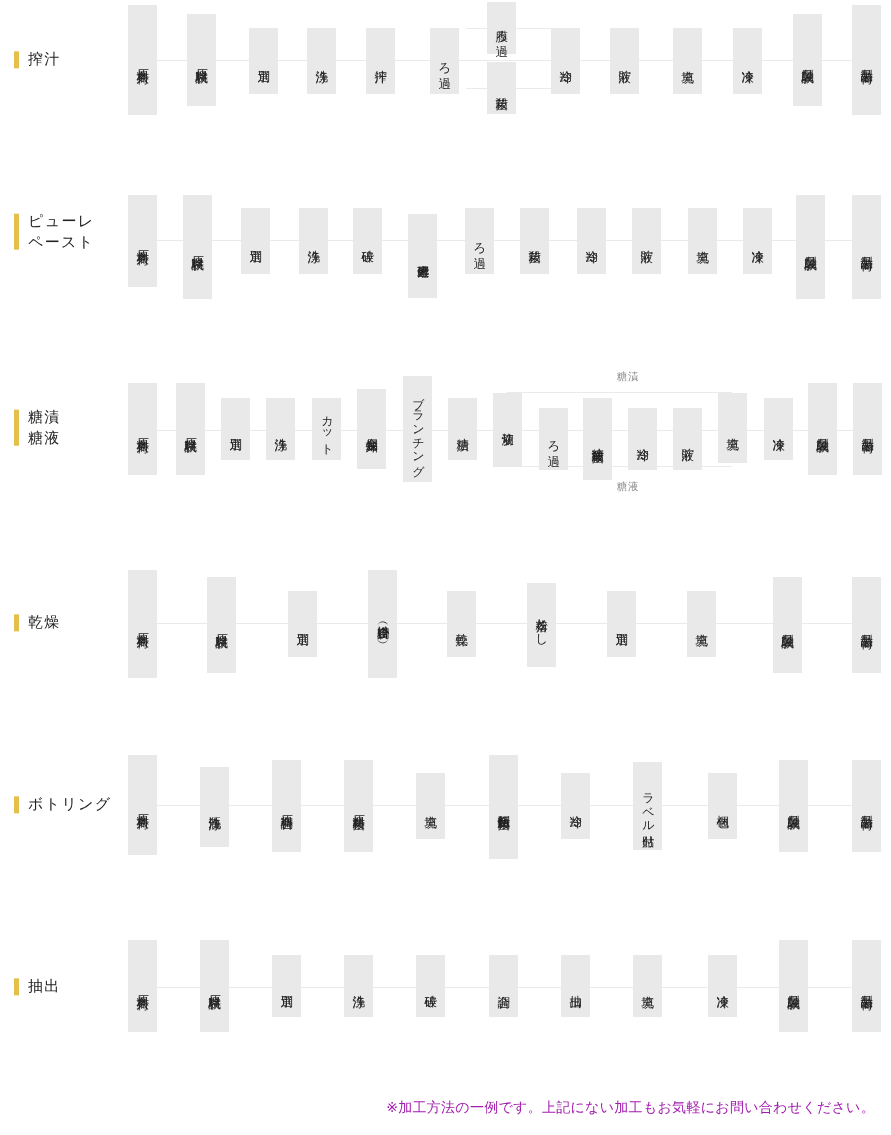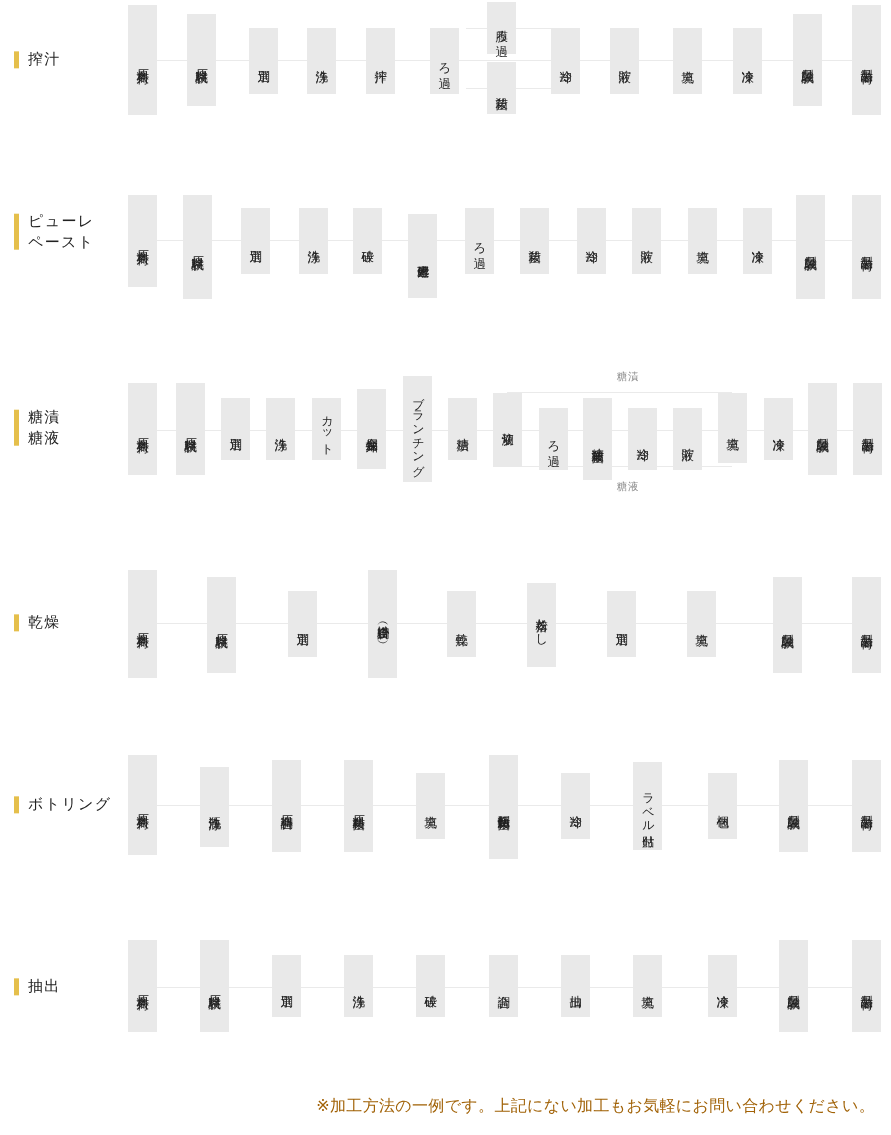--- a/index.html
+++ b/index.html
@@ -70,23 +70,23 @@
     letter-spacing:.08em;
     transform:translateX(-50%);
     white-space:nowrap;
   }
 
   
   .footnote{
     position:absolute;
     right:16px;
     bottom:18px;
-    font-size:16px;
+    font-size:14px;
     letter-spacing:.02em;
-    color:#a16207;
+    color:#a21caf;
     white-space:nowrap;
     margin-left:32px;
   }
 </style>
 </head>
 <body>
 
 <div id="sheet">
     <div class="row" style="top: 0px;">
       <div class="cat" style="top: 60px;">

